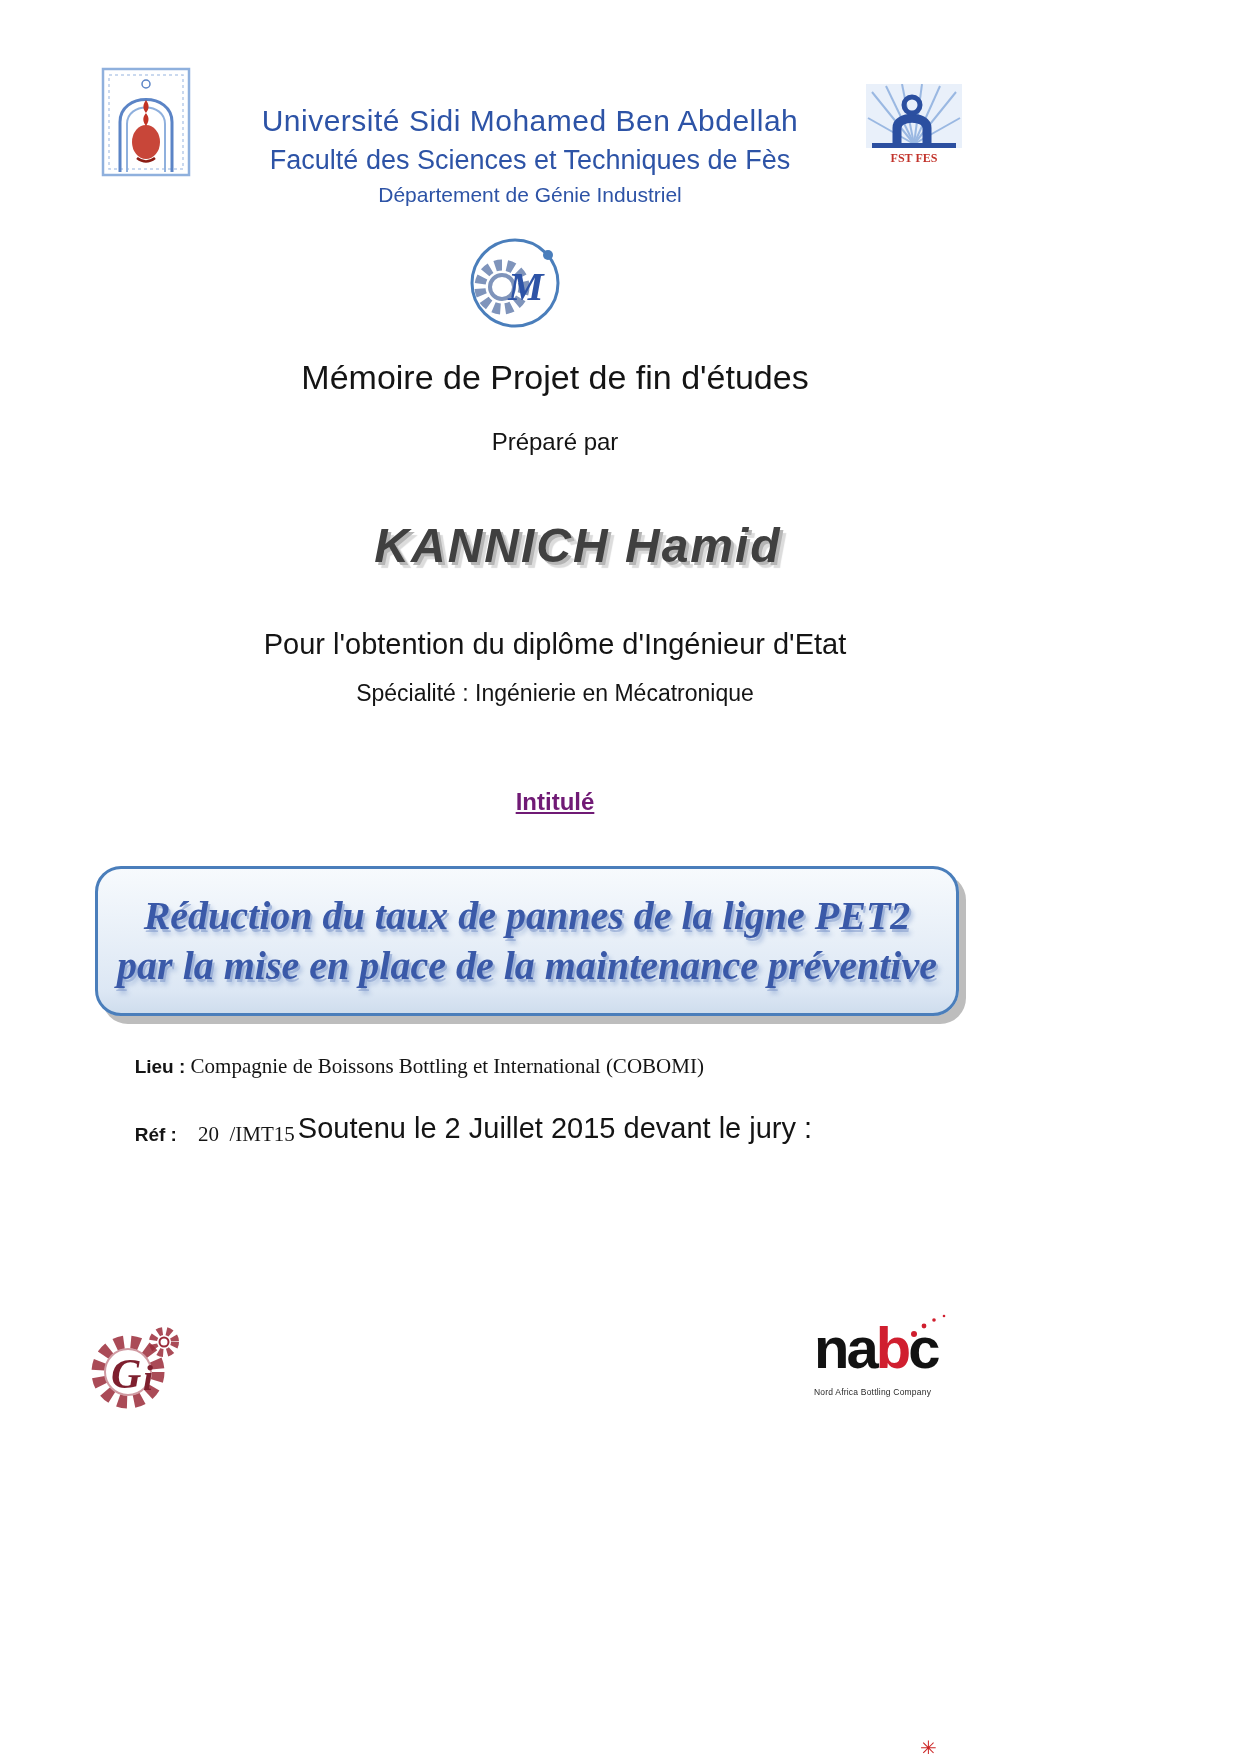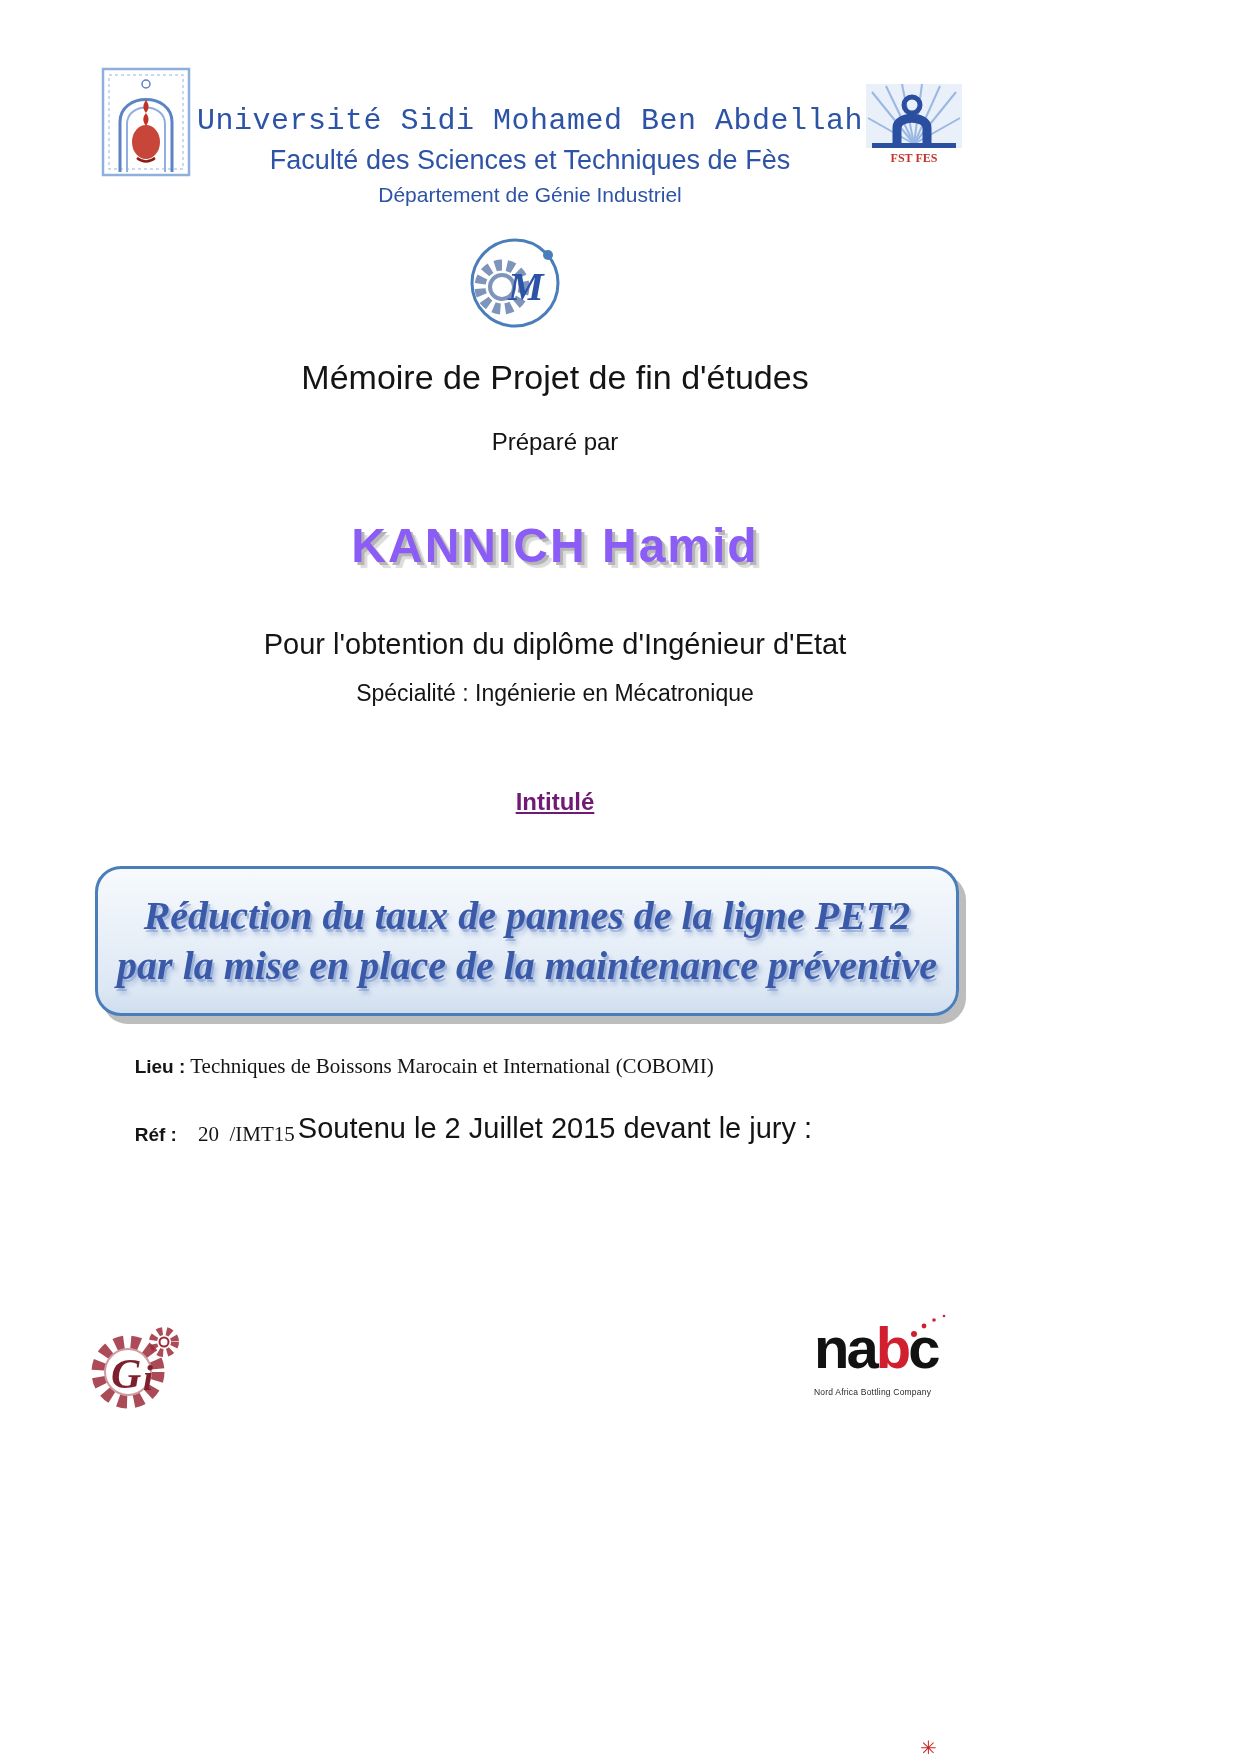--- a/index.html
+++ b/index.html
@@ -15,34 +15,35 @@
     color: #141414;
   }
 
   
   .uni-logo { position:absolute; left:100px; top:66px; }
   .fst-logo { position:absolute; left:866px; top:84px; }
   .header-text {
     position:absolute; left:190px; top:104px; width:680px;
     text-align:center; color: var(--header_blue, #2d53a6);
   }
-  .header-text .university { font-size:30px; letter-spacing:.5px;font-family:Liberation Mono, monospace; }
+  .header-text .university { font-size:30px; letter-spacing:.5px; }
   .header-text .faculty    { font-size:27px; margin-top:7px; }
   .header-text .department { font-size:21px; margin-top:7px; }
 
   .gear-logo { position:absolute; left:466px; top:234px; }
 
   
   .centered { position:absolute; left:0; width:1110px; text-align:center; }
   .doc-title { top:358px; font-size:34px; }
   .prepared  { top:428px; font-size:24px; }
   .author {
-    top:518px; font-size:48px; font-weight:bold; 
-    letter-spacing:2px; color:#8b5cf6;
+    top:518px; font-size:48px; font-weight:bold; font-style:italic;
+    letter-spacing:2px; color:#404040;
     text-shadow: 3px 3px 0 #b5b5b5, 6px 6px 1px #dcdcdc;
+    margin-left: 23px;
   }
   .diploma   { top:628px; font-size:29px; }
   .specialty { top:680px; font-size:23px; }
   .intitule  { top:788px; font-size:24px; font-weight:bold; text-decoration:underline; color:#701a75; }
 
   
   .title-box {
     position:absolute; left:95px; top:866px; width:864px; height:150px;
     border:3px solid var(--box_border, #4a7ebb);
     border-radius:26px;
@@ -148,21 +149,21 @@
   <div class="centered specialty">Spécialité : Ingénierie en Mécatronique</div>
   <div class="centered intitule">Intitulé</div>
 
   <div class="title-box">
     <div class="line">Réduction du taux de pannes de la ligne PET2</div>
     <div class="line">par la mise en place de la maintenance préventive</div>
   </div>
 
   <div class="meta">
     <div class="meta-row">
-      <span class="meta-label">Lieu :</span><span class="meta-value"> Techniques de Boissons Marocain et International (COBOMI)</span>
+      <span class="meta-label">Lieu :</span><span class="meta-value"> Compagnie de Boissons Bottling et International (COBOMI)</span>
     </div>
     <div class="meta-row">
       <span class="meta-label">Réf :</span><span class="meta-value">    20  /IMT15</span>
     </div>
   </div>
 
   <div class="centered defense">Soutenu le 2 Juillet 2015 devant le jury :</div>
 
 
   <div class="gi-logo">

